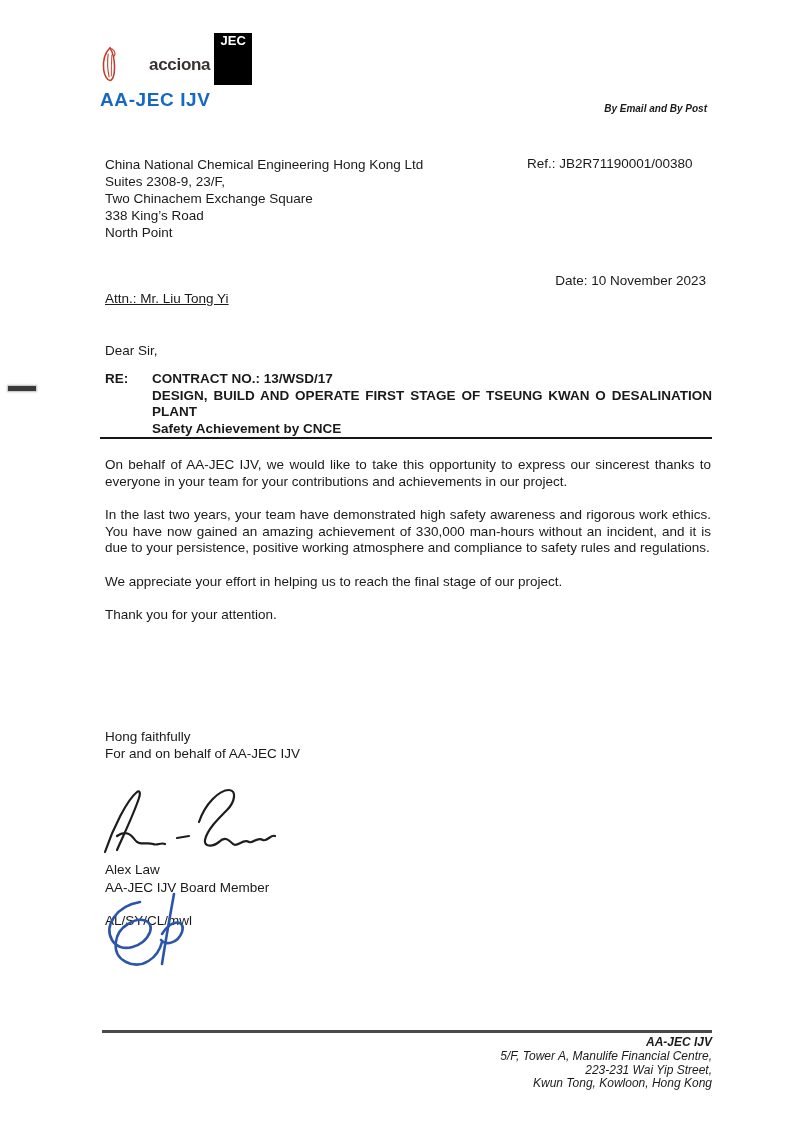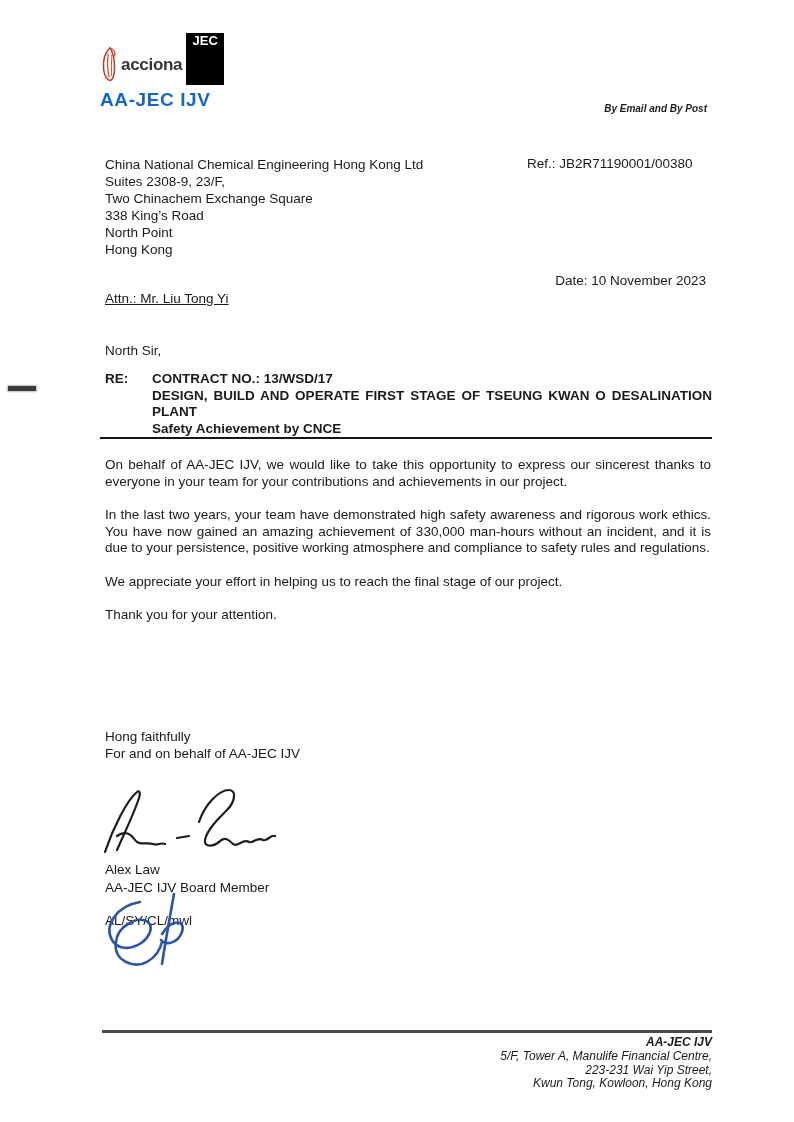--- a/index.html
+++ b/index.html
@@ -9,21 +9,21 @@
     margin:0 auto;
     background:#ffffff;
     font-family:"Liberation Sans", sans-serif;
     color:#1a1a1a;
     font-size:13.5px;
     overflow:hidden;
   }
   
   .letterhead{position:absolute;left:100px;top:33px;}
   .logo-row{display:flex;align-items:flex-start;}
-  .acciona-mark{display:flex;align-items:center;margin-top:11px;}
+  .acciona-mark{display:flex;align-items:center;margin-top:11px;gap:28px;}
   .acciona-text{font-size:17px;font-weight:bold;color:#383231;letter-spacing:-0.3px;margin-left:1px;}
   .jec-box{
     width:38px;height:52px;background:#000000;color:#fff;
     display:flex;justify-content:center;
     font-weight:bold;font-size:13px;padding-bottom:3px;box-sizing:border-box;
     margin-left:4px;
   }
   .jv-name{margin-top:3px;font-size:19px;font-weight:bold;color:#1568c4;letter-spacing:0.6px;}
   
   .delivery{position:absolute;right:87px;top:103px;font-weight:bold;font-style:italic;font-size:10px;}
@@ -87,25 +87,24 @@
   <div class="delivery">By Email and By Post</div>
   <div class="ref-line">Ref.: JB2R71190001/00380</div>
   <div class="date-line">Date: 10 November 2023</div>
 
   <div class="recipient">
     <div>China National Chemical Engineering Hong Kong Ltd</div>
     <div>Suites 2308-9, 23/F,</div>
     <div>Two Chinachem Exchange Square</div>
     <div>338 King’s Road</div>
     <div>North Point</div>
-    <div>Hong Kong</div>
   </div>
 
   <div class="attn">Attn.: Mr. Liu Tong Yi</div>
-  <div class="salutation">North Sir,</div>
+  <div class="salutation">Dear Sir,</div>
 
   <div class="subject">
     <span class="re-label">RE:</span>
     <div>
       <div>CONTRACT NO.: 13/WSD/17</div>
       <div class="line-justify">DESIGN, BUILD AND OPERATE FIRST STAGE OF TSEUNG KWAN O DESALINATION PLANT</div>
       <div>Safety Achievement by CNCE</div>
     </div>
   </div>
 

